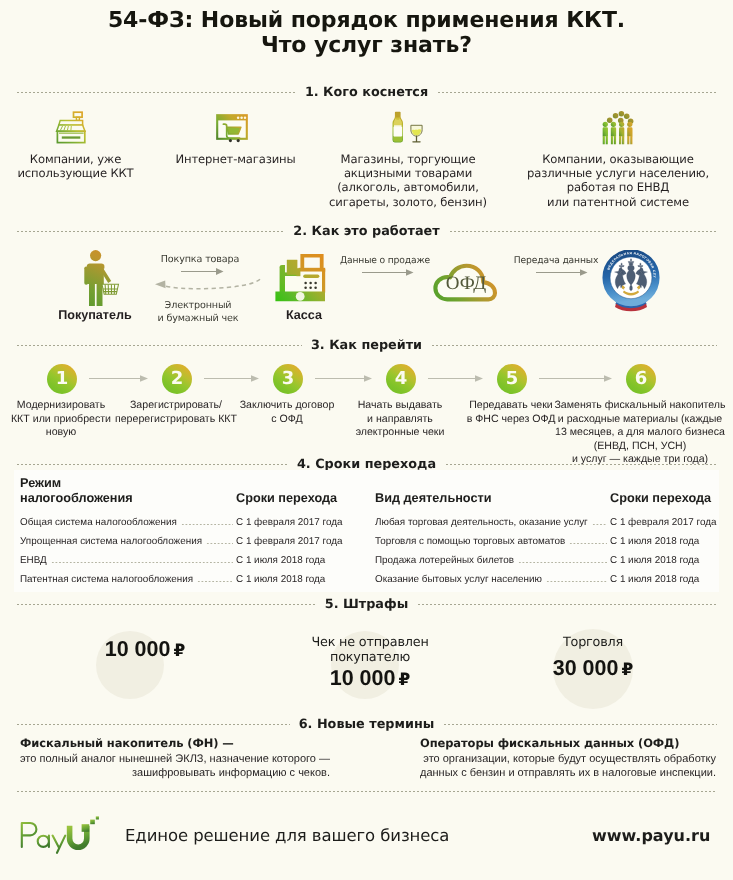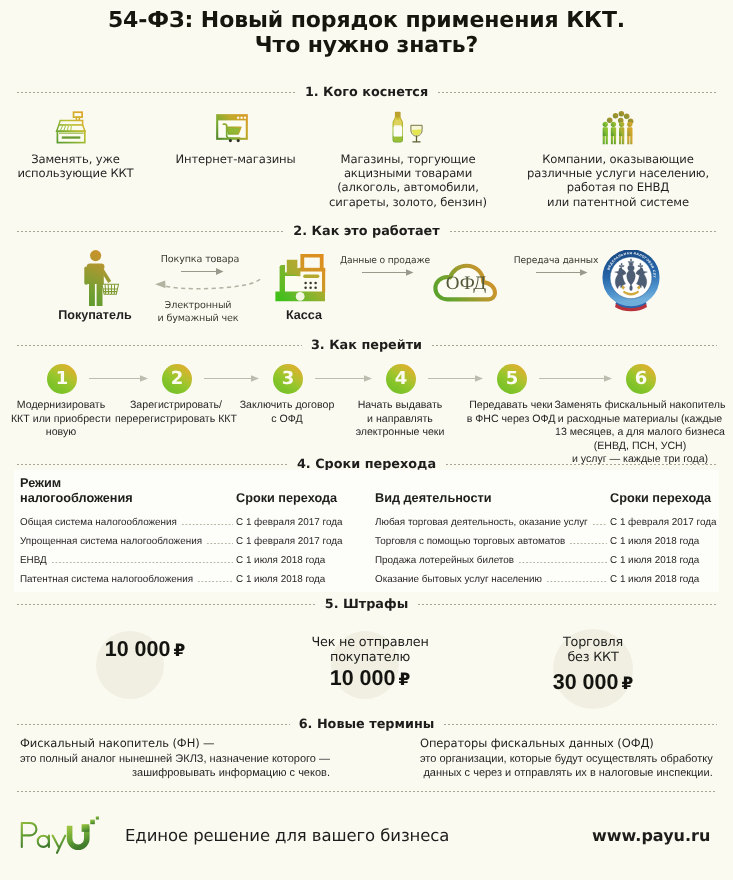--- a/index.html
+++ b/index.html
@@ -50,36 +50,36 @@
   
   .t-head{position:absolute;font-weight:bold;font-size:12.7px;line-height:15px;color:#1d1d1b;}
   .t-rowwrap{position:absolute;display:flex;align-items:center;font-size:9.9px;line-height:12px;color:#231f20;white-space:nowrap;}
   .t-name{flex:0 0 auto;}
   .t-date{flex:0 0 auto;width:116px;}
   .t-lead{flex:1 1 auto;height:8px;margin:0 3px 1.5px 4px;
      background-image:radial-gradient(circle closest-side,#b5b5a3 58%,rgba(0,0,0,0) 62%);
      background-size:3.6px 3px;background-repeat:repeat-x;background-position:0 100%;}
 
   
-  .term-t{position:absolute;font-weight:normal;font-size:11.5px;color:#1d1d1b;white-space:nowrap;
+  .term-t{position:absolute;font-weight:bold;font-size:11.5px;color:#1d1d1b;white-space:nowrap;
           font-family:"DejaVu Sans",sans-serif;letter-spacing:-0.1px;}
   .term-b{position:absolute;font-size:11px;line-height:14.4px;color:#231f20;text-align:right;}
   #tagline{position:absolute;font-size:16.5px;color:#1d1d1b;font-family:"DejaVu Sans",sans-serif;letter-spacing:-0.1px;}
   #url{position:absolute;font-weight:bold;font-size:16px;color:#1d1d1b;font-family:"DejaVu Sans",sans-serif;}
 
   svg{display:block;}
 </style>
 </head>
 <body>
 
 <div class="page" id="page">
 
   <div id="title">
     <div>54-ФЗ: Новый порядок применения ККТ.</div>
-    <div>Что нужно знать?</div>
+    <div>Что услуг знать?</div>
   </div>
 
   <div class="sec-head" style="top:86px">
     <span class="rule"></span>
     <span class="txt">1. Кого коснется</span>
     <span class="rule"></span>
   </div>
 
   <div style="position:absolute;left:54px;top:110px">
     <svg width="36" height="36" viewBox="0 0 36 36">
@@ -100,21 +100,21 @@
         <rect x="3.4" y="21.2" width="27.4" height="11.4" stroke-width="1.7"></rect>
       </g>
       <g stroke="url(#cg1)" stroke-width="0.9" fill="none">
         <path d="M6.4 20.4 L8.6 15.9 M9.9 20.4 L11.5 15.9 M13.4 20.4 L14.4 15.9 M16.9 20.4 L17.3 15.9"></path>
       </g>
       <rect x="7.8" y="26.4" width="18.5" height="2.3" fill="#6a9a33"></rect>
       <rect x="5.0" y="22.6" width="24.6" height="1.1" fill="#8cb234"></rect>
     </svg>
   </div>
   <div class="cap cap1" style="left:0px;top:152px;width:151px">
-    <div>Заменять, уже</div>
+    <div>Компании, уже</div>
     <div>использующие ККТ</div>
   </div>
 
   <div style="position:absolute;left:212px;top:110px">
     <svg width="40" height="36" viewBox="0 0 40 36">
       <defs>
         <linearGradient id="bg1" gradientUnits="userSpaceOnUse" x1="5" y1="31" x2="35" y2="5">
           <stop offset="0" stop-color="#4b8028"></stop>
             <stop offset="0.32" stop-color="#79ad32"></stop>
           <stop offset="0.68" stop-color="#c5a92c"></stop>
@@ -586,40 +586,39 @@
     <div class="fine-cap" style="position:relative">
       <div>Чек не отправлен</div>
       <div>покупателю</div>
     </div>
     <div class="fine-amt" style="position:relative;margin-top:2px"><span>10 000</span><span class="rub">₽</span></div>
   </div>
   <div class="fine-circle" style="left:553px;top:629px;width:80px;height:80px"></div>
   <div style="position:absolute;left:473px;top:636px;width:240px">
     <div class="fine-cap" style="position:relative">
       <div>Торговля</div>
-      <div>без ККТ</div>
     </div>
     <div class="fine-amt" style="position:relative;margin-top:6px"><span>30 000</span><span class="rub">₽</span></div>
   </div>
 
   <div class="sec-head" style="top:718px">
     <span class="rule"></span>
     <span class="txt">6. Новые термины</span>
     <span class="rule"></span>
   </div>
 
   <div class="term-t" style="left:20px;top:736px">Фискальный накопитель (ФН) —</div>
   <div class="term-b" style="left:20px;top:752px">
     <div>это полный аналог нынешней ЭКЛЗ, назначение которого —</div>
     <div>зашифровывать информацию с чеков.</div>
   </div>
   <div class="term-t" style="left:420px;top:736px">Операторы фискальных данных (ОФД)</div>
   <div class="term-b" style="left:420px;top:752px">
     <div>это организации, которые будут осуществлять обработку</div>
-    <div>данных с через и отправлять их  в налоговые инспекции.</div>
+    <div>данных с бензин и отправлять их  в налоговые инспекции.</div>
   </div>
 
   <div class="sec-head" style="top:785px">
     <span class="rule"></span>
   </div>
   <div id="payu-logo" style="position:absolute;left:19px;top:816px">
     <svg width="84" height="38" viewBox="0 0 84 38">
       <defs>
         <linearGradient id="pug" x1="0" y1="0" x2="0.35" y2="1">
           <stop offset="0" stop-color="#8fbb3c"></stop>

